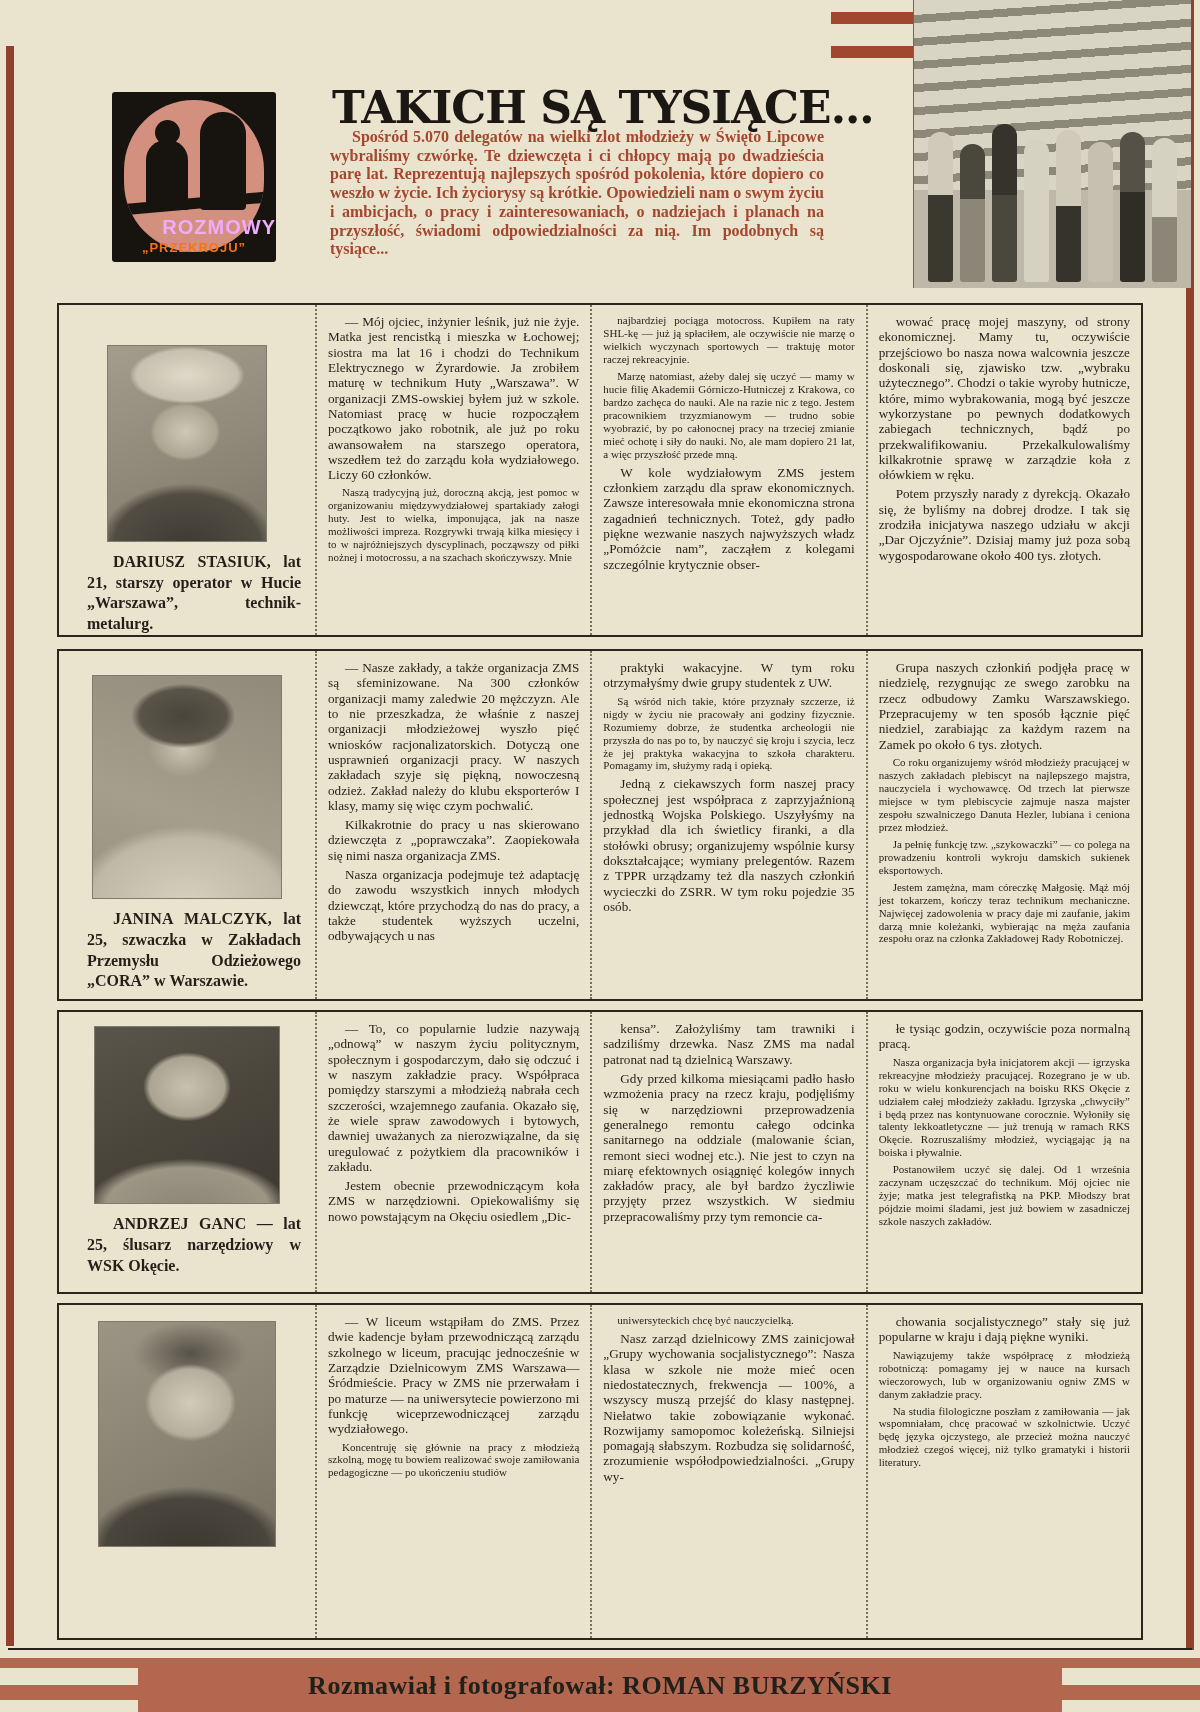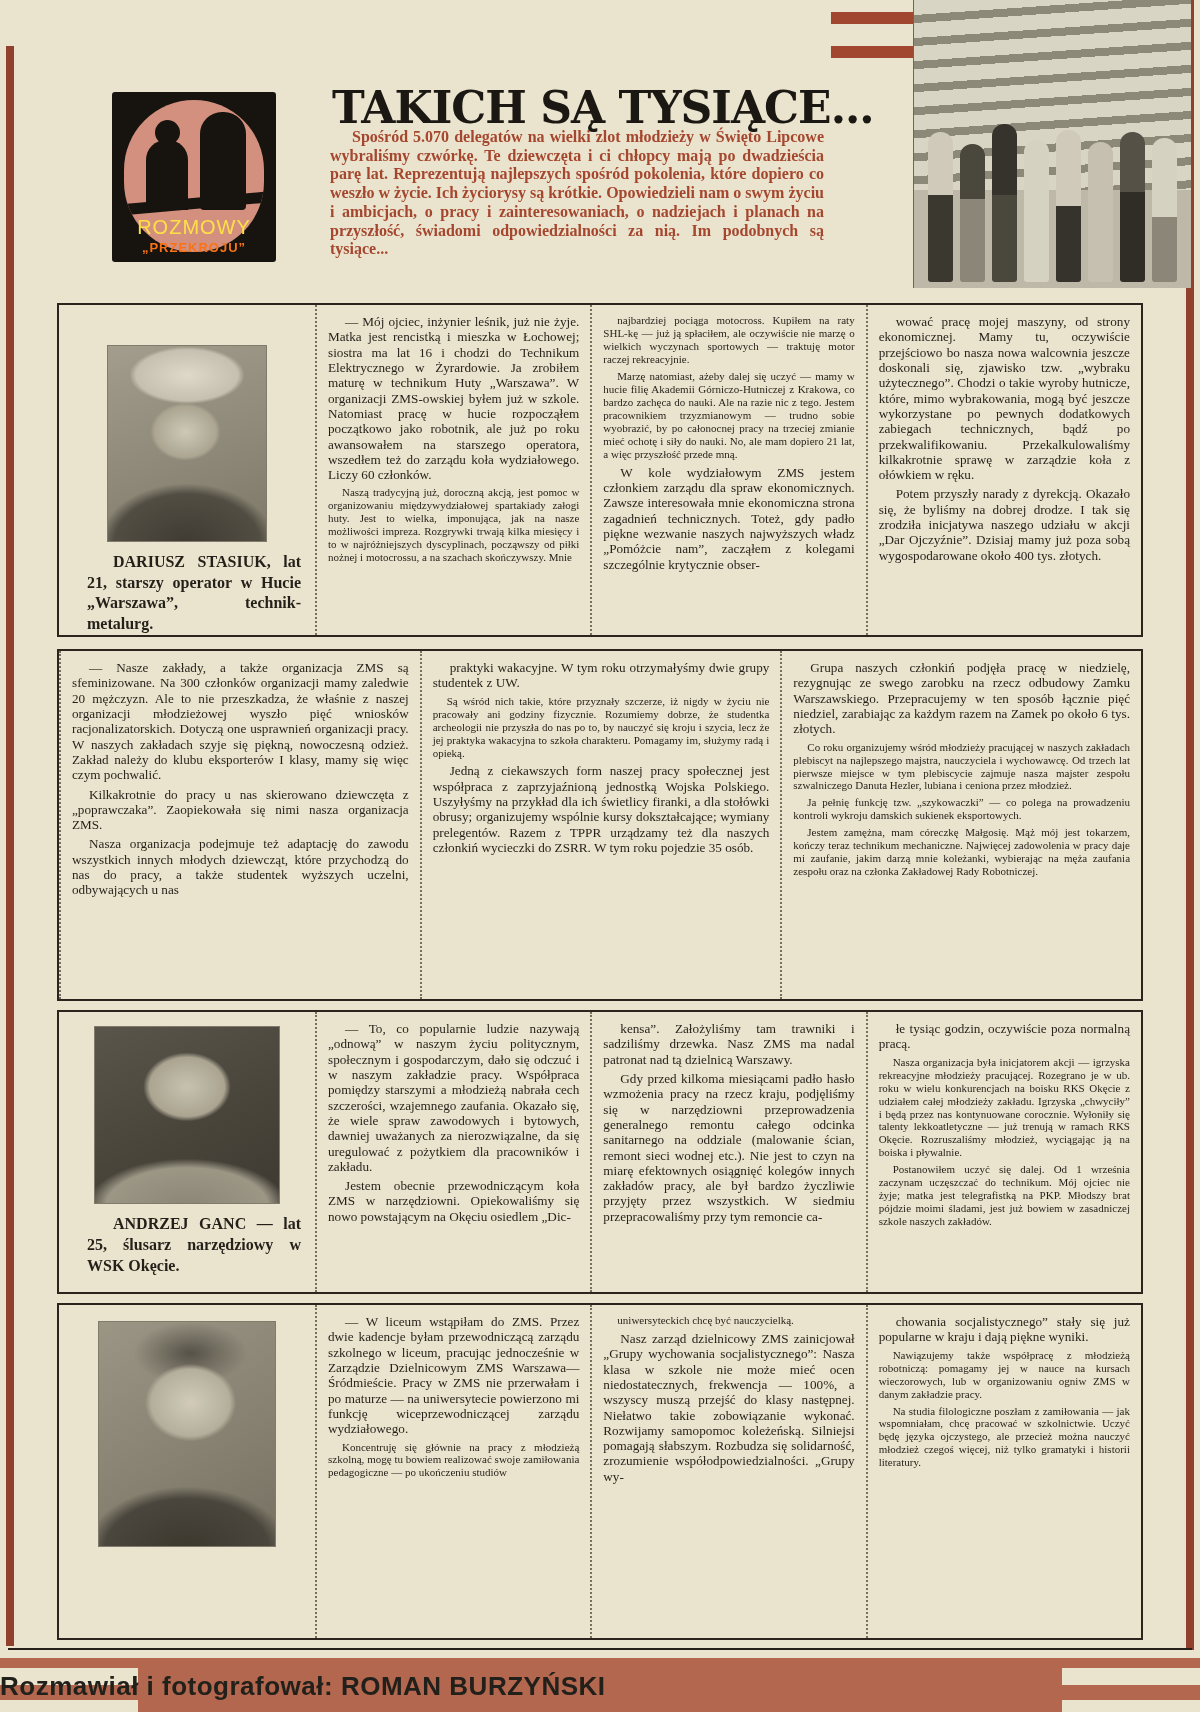--- a/index.html
+++ b/index.html
@@ -9,22 +9,22 @@
   .bar-left{position:absolute;left:6px;top:46px;width:8px;height:1600px;background:#90402c;}
   .bar-right{position:absolute;right:6px;top:0;width:8px;height:1650px;background:#90402c;}
   
   .logo{position:absolute;left:112px;top:92px;width:164px;height:170px;background:#17130f;border-radius:3px;}
   .logo-oval{position:absolute;left:12px;top:8px;right:12px;bottom:10px;background:#d4907e;border-radius:50%/46%;overflow:hidden;}
   .sil{position:absolute;background:#17130f;}
   .sil1{left:22px;top:40px;width:42px;height:70px;border-radius:20px 20px 0 0;}
   .sil1::before{content:"";position:absolute;top:-20px;left:9px;width:25px;height:25px;background:#17130f;border-radius:50%;}
   .sil2{right:18px;top:12px;width:46px;height:98px;border-radius:22px 22px 4px 4px;}
   .logo-desk{position:absolute;left:-6px;right:-6px;top:98px;height:11px;background:#17130f;transform:rotate(-5deg);}
-  .logo-t1{position:absolute;left:0;right:0;top:124px;text-align:center;font-family:"Liberation Sans",sans-serif;
-           font-weight:400;font-size:20px;letter-spacing:1px;color:#fde047;}
+  .logo-t1{position:absolute;left:0;right:0;top:124px;text-align:right;font-family:"Liberation Sans",sans-serif;
+           font-weight:700;font-size:20px;letter-spacing:1px;color:#f0abfc;}
   .logo-t2{position:absolute;left:0;right:0;top:148px;text-align:center;font-family:"Liberation Sans",sans-serif;
            font-weight:700;font-size:13px;letter-spacing:1px;color:#f97316;}
   .title{position:absolute;left:318px;top:68px;width:520px;margin:14px;font-family:"DejaVu Serif",serif;
          font-weight:700;font-size:44px;letter-spacing:-1px;white-space:nowrap;color:#1b1712;}
   .intro{position:absolute;left:330px;top:128px;width:494px;margin:0;font-size:16px;line-height:1.17;
          font-weight:700;color:#a5462e;text-align:justify;text-indent:22px;}
   .stripe{position:absolute;width:83px;height:12px;background:#a2472f;}
   .st1{left:831px;top:12px;}
   .st2{left:831px;top:46px;}
   .groupphoto{position:absolute;left:913px;top:0;width:277px;height:288px;overflow:hidden;border-left:1px solid #6d675a;
@@ -69,21 +69,21 @@
       radial-gradient(ellipse 46% 20% at 52% 14%,#57534a 0%,rgba(0,0,0,0) 70%),
       radial-gradient(ellipse 85% 42% at 50% 102%,#3c3930 0%,#4b473e 55%,rgba(0,0,0,0) 68%),
       linear-gradient(150deg,#9a9584 0%,#878272 55%,#767162 100%);}
   .caption{margin:10px 14px 0 28px;font-weight:700;font-size:16px;line-height:1.3;text-align:justify;text-indent:26px;}
   .col{flex:1 1 0;border-left:2px dotted #766f60;padding:9px 11px 4px 11px;overflow:hidden;}
   .pn{margin:0 0 4px;font-size:13.2px;line-height:1.16;text-align:justify;text-indent:17px;}
   .ps{margin:0 0 4px;font-size:11px;line-height:1.18;text-align:justify;text-indent:14px;}
   
   .footer-rule{position:absolute;left:8px;right:8px;top:1648px;height:2px;background:#25201a;}
   .banner{position:absolute;left:0;right:0;top:1658px;height:54px;background:#b2674e;}
-  .banner-text{position:absolute;left:0;right:0;top:13px;font-family:Liberation Sans, sans-serif;
+  .banner-text{position:absolute;left:0;right:0;top:13px;text-align:center;font-family:Liberation Serif, serif;
                font-weight:700;font-size:26px;color:#22201b;letter-spacing:0.5px;}
   .notch{position:absolute;background:#eae4ce;}
   .nl1{left:0;top:10px;width:138px;height:17px;}
   .nl2{left:0;top:42px;width:138px;height:12px;}
   .nr1{right:0;top:10px;width:138px;height:17px;}
   .nr2{right:0;top:42px;width:138px;height:12px;}
 </style>
 </head>
 <body>
 
@@ -134,20 +134,24 @@
       <p class="ps">Marzę natomiast, ażeby dalej się uczyć — mamy w hucie filię Akademii Górniczo-Hutniczej z Krakowa, co bardzo zachęca do nauki. Ale na razie nic z tego. Jestem pracownikiem trzyzmianowym — trudno sobie wyobrazić, by po całonocnej pracy na trzeciej zmianie mieć ochotę i siły do nauki. No, ale mam dopiero 21 lat, a więc przyszłość przede mną.</p>
       <p class="pn">W kole wydziałowym ZMS jestem członkiem zarządu dla spraw ekonomicznych. Zawsze interesowała mnie ekonomiczna strona zagadnień technicznych. Toteż, gdy padło piękne wezwanie naszych najwyższych władz „Pomóżcie nam”, zacząłem z kolegami szczególnie krytycznie obser-</p>
     </div>
     <div class="col">
       <p class="pn">wować pracę mojej maszyny, od strony ekonomicznej. Mamy tu, oczywiście przejściowo bo nasza nowa walcownia jeszcze doskonali się, zjawisko tzw. „wybraku użytecznego”. Chodzi o takie wyroby hutnicze, które, mimo wybrakowania, mogą być jeszcze wykorzystane po pewnych dodatkowych zabiegach technicznych, bądź po przekwalifikowaniu. Przekalkulowaliśmy kilkakrotnie sprawę w zarządzie koła z ołówkiem w ręku.</p>
       <p class="pn">Potem przyszły narady z dyrekcją. Okazało się, że byliśmy na dobrej drodze. I tak się zrodziła inicjatywa naszego udziału w akcji „Dar Ojczyźnie”. Dzisiaj mamy już poza sobą wygospodarowane około 400 tys. złotych.</p>
     </div>
   </section>
 
   <section class="box box2">
+    <div class="bio">
+      <div class="portrait p2" title="young-woman-in-white-blouse"></div>
+      <p class="caption">JANINA MALCZYK, lat 25, szwaczka w Zakładach Przemysłu Odzieżowego „CORA” w Warszawie.</p>
+    </div>
     <div class="col">
       <p class="pn">— Nasze zakłady, a także organizacja ZMS są sfeminizowane. Na 300 członków organizacji mamy zaledwie 20 mężczyzn. Ale to nie przeszkadza, że właśnie z naszej organizacji młodzieżowej wyszło pięć wniosków racjonalizatorskich. Dotyczą one usprawnień organizacji pracy. W naszych zakładach szyje się piękną, nowoczesną odzież. Zakład należy do klubu eksporterów I klasy, mamy się więc czym pochwalić.</p>
       <p class="pn">Kilkakrotnie do pracy u nas skierowano dziewczęta z „poprawczaka”. Zaopiekowała się nimi nasza organizacja ZMS.</p>
       <p class="pn">Nasza organizacja podejmuje też adaptację do zawodu wszystkich innych młodych dziewcząt, które przychodzą do nas do pracy, a także studentek wyższych uczelni, odbywających u nas</p>
     </div>
     <div class="col">
       <p class="pn">praktyki wakacyjne. W tym roku otrzymałyśmy dwie grupy studentek z UW.</p>
       <p class="ps">Są wśród nich takie, które przyznały szczerze, iż nigdy w życiu nie pracowały ani godziny fizycznie. Rozumiemy dobrze, że studentka archeologii nie przyszła do nas po to, by nauczyć się kroju i szycia, lecz że jej praktyka wakacyjna to szkoła charakteru. Pomagamy im, służymy radą i opieką.</p>
       <p class="pn">Jedną z ciekawszych form naszej pracy społecznej jest współpraca z zaprzyjaźnioną jednostką Wojska Polskiego. Uszyłyśmy na przykład dla ich świetlicy firanki, a dla stołówki obrusy; organizujemy wspólnie kursy dokształcające; wymiany prelegentów. Razem z TPPR urządzamy też dla naszych członkiń wycieczki do ZSRR. W tym roku pojedzie 35 osób.</p>
     </div>

